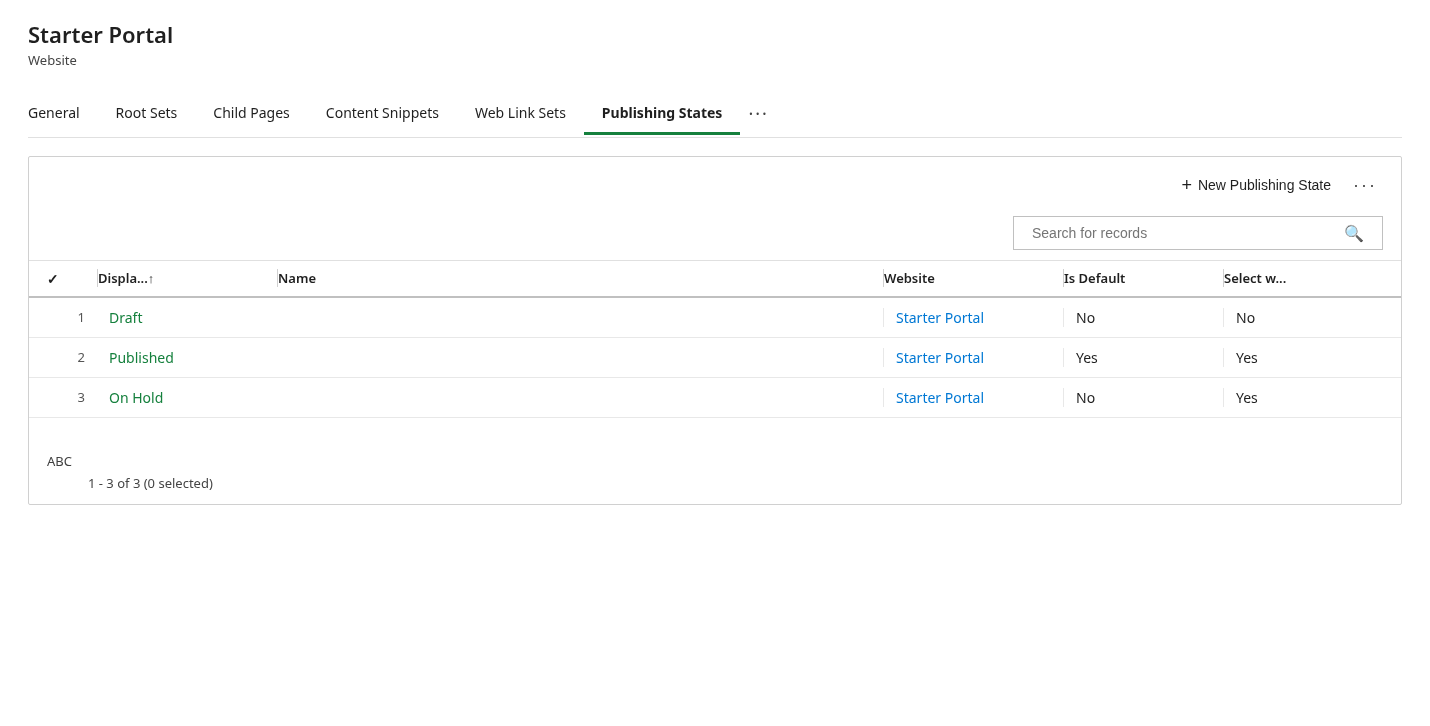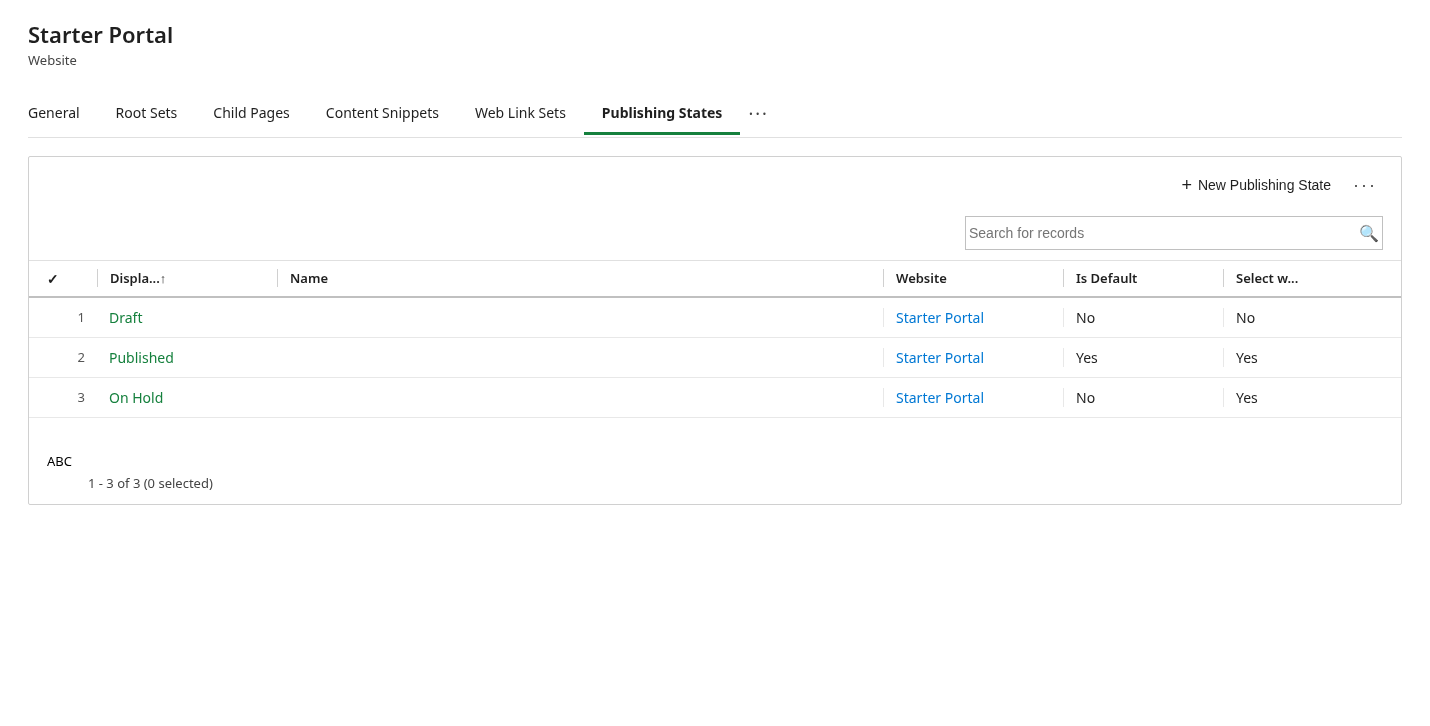--- a/index.html
+++ b/index.html
@@ -93,22 +93,22 @@
     .search-row {
       display: flex;
       justify-content: flex-end;
       padding: 6px 18px 10px 18px;
       border-bottom: 1px solid #e0e0e0;
     }
     .search-box {
       display: flex;
       align-items: center;
       border: 1px solid #c0c0c0;
-      padding: 5px 3px;
-      width: 418px;
+      padding: 5px 18px;
+      width: 370px;
       background: #fff;
     }
     .search-box input {
       border: none;
       outline: none;
       flex: 1;
       font-size: 14px;
       color: #888;
       background: transparent;
     }
@@ -138,21 +138,20 @@
     }
     .checkmark {
       font-size: 14px;
       color: #1f1f1f;
     }
     .col-header {
       display: flex;
       align-items: center;
       gap: 4px;
       border-left: 1px solid #d0d0d0;
-      padding-left: 12px;
     }
     .col-header:first-child { border-left: none; padding-left: 0; }
     .table-row {
       display: grid;
       grid-template-columns: 50px 180px 1fr 180px 160px 160px;
       padding: 10px 18px;
       border-bottom: 1px solid #e8e8e8;
       align-items: center;
       font-size: 14px;
     }
@@ -178,21 +177,21 @@
       border-left: 1px solid #e8e8e8;
       color: #1f1f1f;
     }
     .panel-footer {
       display: flex;
       align-items: center;
       padding: 12px 18px;
       gap: 16px;
     }
     .footer-abc {
-      color: #000000;
+      color: #404040;
       font-size: 13px;
       cursor: pointer;
     }
     .footer-count {
       font-size: 13px;
       color: #444;
       margin-top: 44px;
     }
   </style>
 </head>

